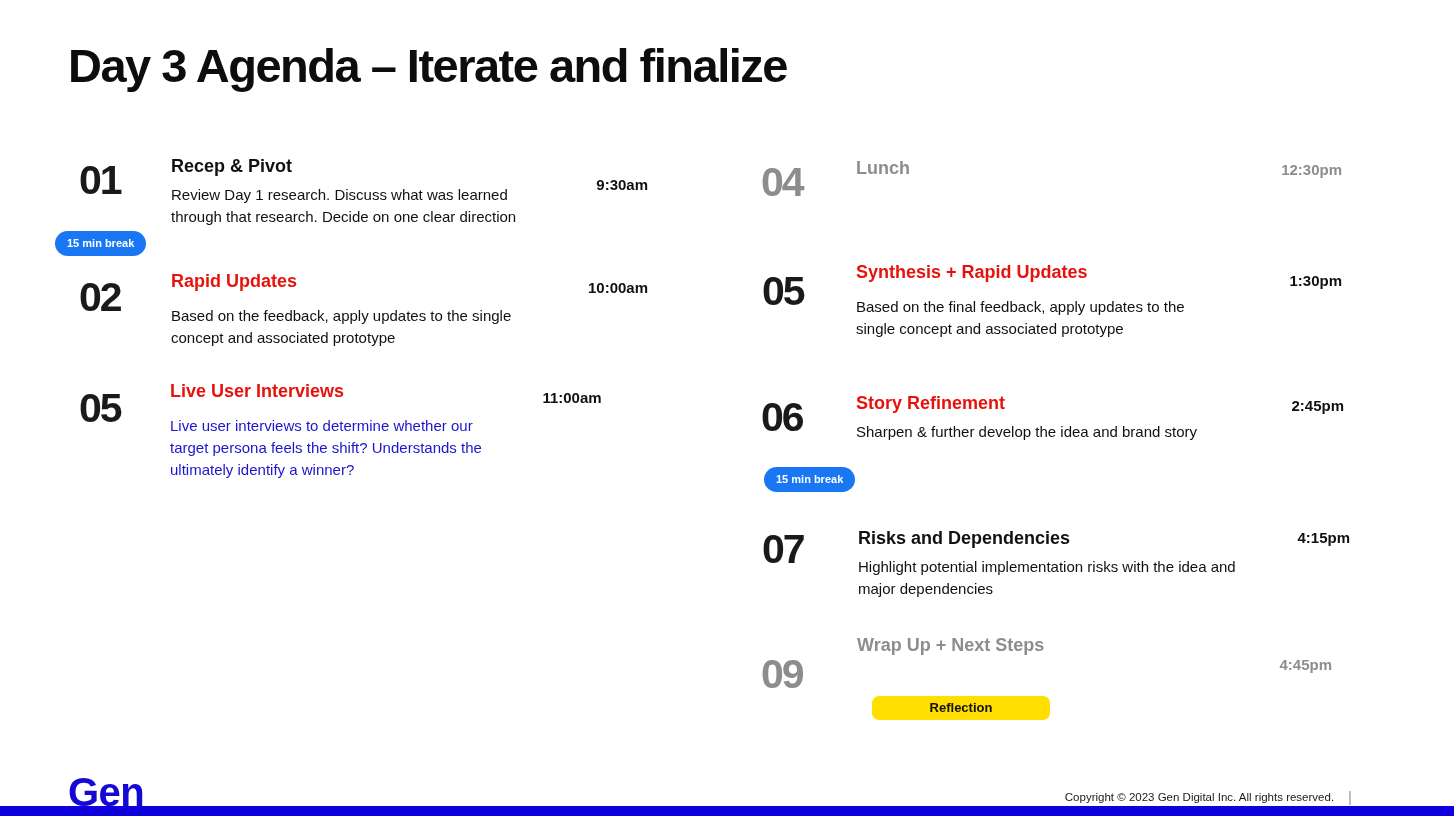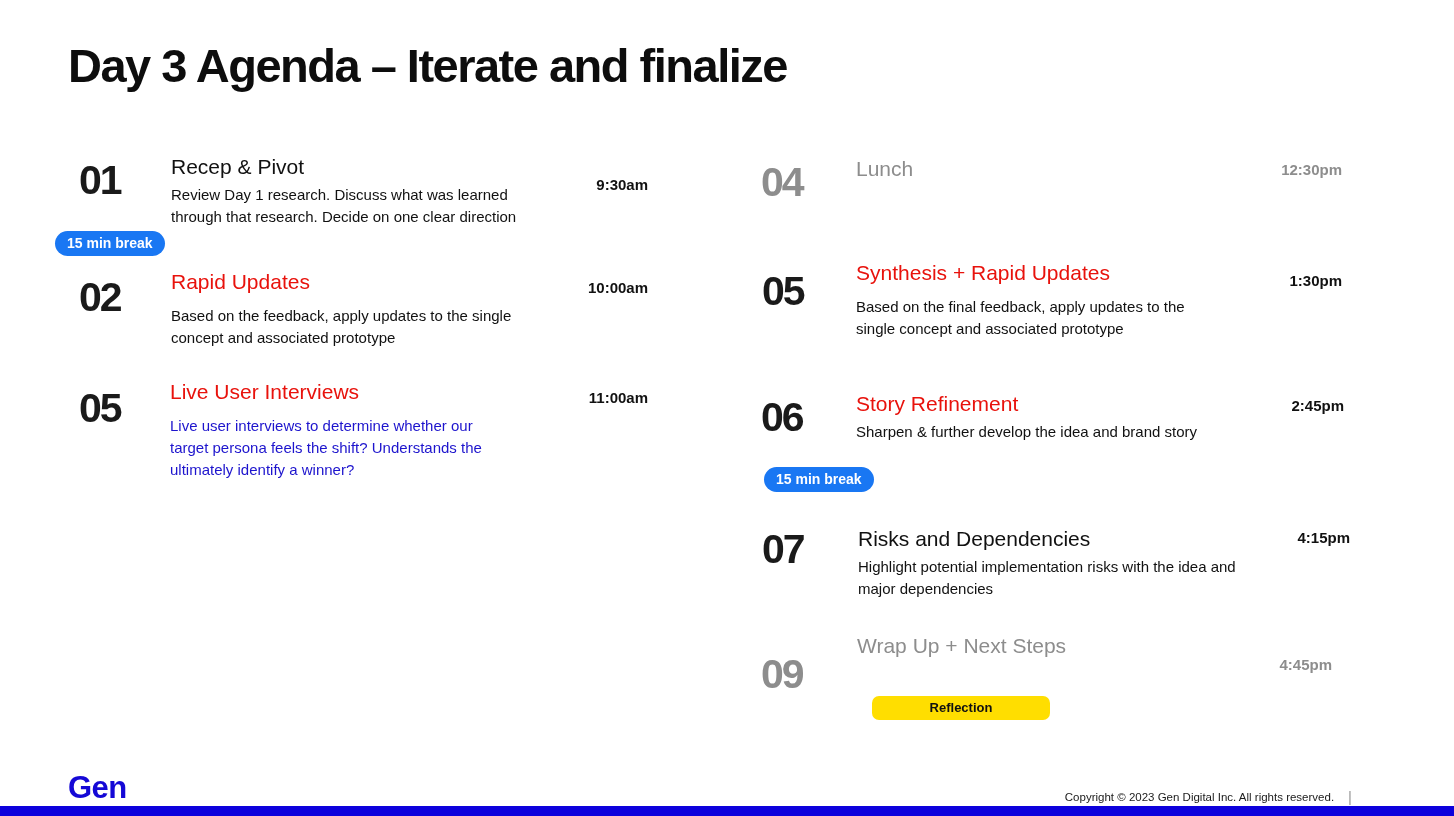--- a/index.html
+++ b/index.html
@@ -20,44 +20,44 @@
   .slide-title{
     position:absolute;left:68px;top:38px;font-size:47px;font-weight:700;
     color:#0d0d0d;letter-spacing:-1.5px;
   }
   .num{
     position:absolute;font-size:41px;font-weight:600;letter-spacing:-2px;
     color:#1a1a1a;line-height:1;
   }
   .num.muted{color:var(--muted);font-weight:700;}
   .content{position:absolute;}
-  .item-title{font-size:21px;font-weight:400;color:var(--ink);line-height:17px;}
+  .item-title{font-size:18px;font-weight:700;color:var(--ink);line-height:17px;}
   .item-title.red{color:var(--red);}
   .item-title.muted{color:var(--muted);}
   .desc{font-size:15px;line-height:22px;color:var(--ink);}
   .desc.blue{color:var(--blue);}
   .gap-sm{margin-top:9px;}
   .gap-lg{margin-top:15px;}
   .time{
     position:absolute;font-size:15px;font-weight:700;color:var(--ink);
     width:110px;text-align:right;line-height:17px;
   }
   .time.muted{color:var(--muted);}
   .break-badge{
     position:absolute;background:var(--badge-blue);color:#ffffff;
-    font-size:14px;font-weight:700;padding:5px 12px 6px 12px;border-radius:13px;
+    font-size:11px;font-weight:700;padding:5px 12px 6px 12px;border-radius:13px;
     line-height:14px;
   }
   .reflection-badge{
     position:absolute;background:var(--yellow);color:#111111;font-size:13px;
     font-weight:700;width:178px;height:24px;line-height:24px;text-align:center;
     border-radius:7px;
   }
   .logo{
-    position:absolute;left:68px;top:770px;font-size:31px;font-weight:800;
+    position:absolute;left:68px;top:770px;font-size:40px;font-weight:800;
     color:var(--brand-blue);letter-spacing:-0.5px;
   }
   .copyright-row{
     position:absolute;right:102px;top:788px;font-size:11.5px;color:#1a1a1a;
     display:flex;align-items:center;gap:14px;
   }
   .copyright-divider{color:#9a9a9a;font-size:15px;font-weight:400;}
   .bottom-bar{
     position:absolute;left:0;bottom:0;width:100%;height:10px;background:var(--bar-blue);
   }
@@ -93,21 +93,21 @@
 
   <div class="num" style="left:79px;top:388px;">05</div>
   <div class="content" style="left:170px;top:383px;width:410px;">
     <div class="item-title red">Live User Interviews</div>
     <div class="desc blue gap-lg">
       <div>Live user interviews to determine whether our</div>
       <div>target persona feels the shift? Understands the</div>
       <div>ultimately identify a winner?</div>
     </div>
   </div>
-  <div class="time" style="right:806px;top:389px;">11:00am</div>
+  <div class="time" style="right:827px;top:389px;text-align:center;">11:00am</div>
 
   <div class="num muted" style="left:761px;top:162px;">04</div>
   <div class="content" style="left:856px;top:160px;width:420px;">
     <div class="item-title muted">Lunch</div>
   </div>
   <div class="time muted" style="right:112px;top:161px;">12:30pm</div>
 
   <div class="num" style="left:762px;top:271px;">05</div>
   <div class="content" style="left:856px;top:264px;width:420px;">
     <div class="item-title red">Synthesis + Rapid Updates</div>

